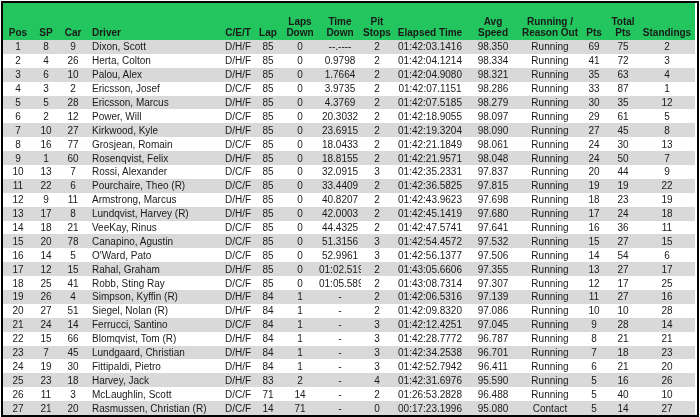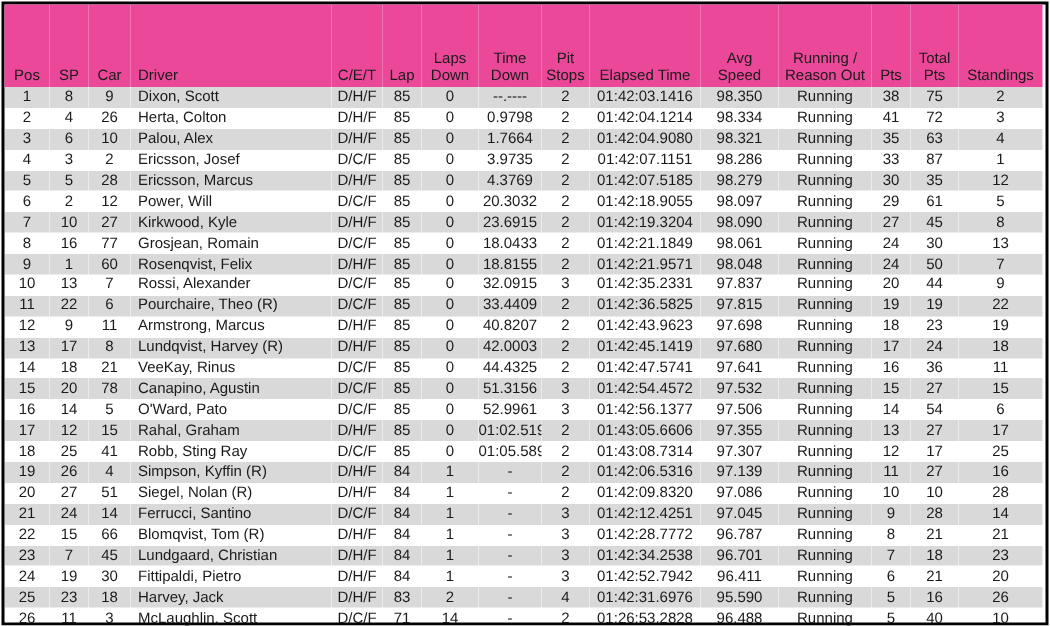--- a/index.html
+++ b/index.html
@@ -12,28 +12,28 @@
     background:#fff;
   }
   table{
     border-collapse:collapse;
     table-layout:fixed;
     width:692px;
     font-size:10px;
     color:#1a1a1a;
   }
   th{
-    font-weight:normal;
+    font-weight:bold;
     text-align:center;
     vertical-align:bottom;
     white-space:pre-line;
     height:34px;
-    padding:19px 0 2px 0;
+    padding:1px 0 2px 0;
     line-height:11px;
-    background:#ec4899;
+    background:#22c55e;
   }
   td{
     text-align:center;
     vertical-align:middle;
     height:13.9px;
     padding:0;
     line-height:11px;
     white-space:nowrap;
     overflow:hidden;
   }
@@ -94,21 +94,21 @@
           <td class="col-car">9</td>
           <td class="col-driver">Dixon, Scott</td>
           <td class="col-cet">D/H/F</td>
           <td class="col-lap">85</td>
           <td class="col-laps-down">0</td>
           <td class="col-time-down">--.----</td>
           <td class="col-pit-stops">2</td>
           <td class="col-elapsed-time">01:42:03.1416</td>
           <td class="col-avg-speed">98.350</td>
           <td class="col-reason-out">Running</td>
-          <td class="col-pts">38</td>
+          <td class="col-pts">69</td>
           <td class="col-total-pts">75</td>
           <td class="col-standings">2</td>
         </tr>
         <tr>
           <td class="col-pos">2</td>
           <td class="col-sp">4</td>
           <td class="col-car">26</td>
           <td class="col-driver">Herta, Colton</td>
           <td class="col-cet">D/H/F</td>
           <td class="col-lap">85</td>

